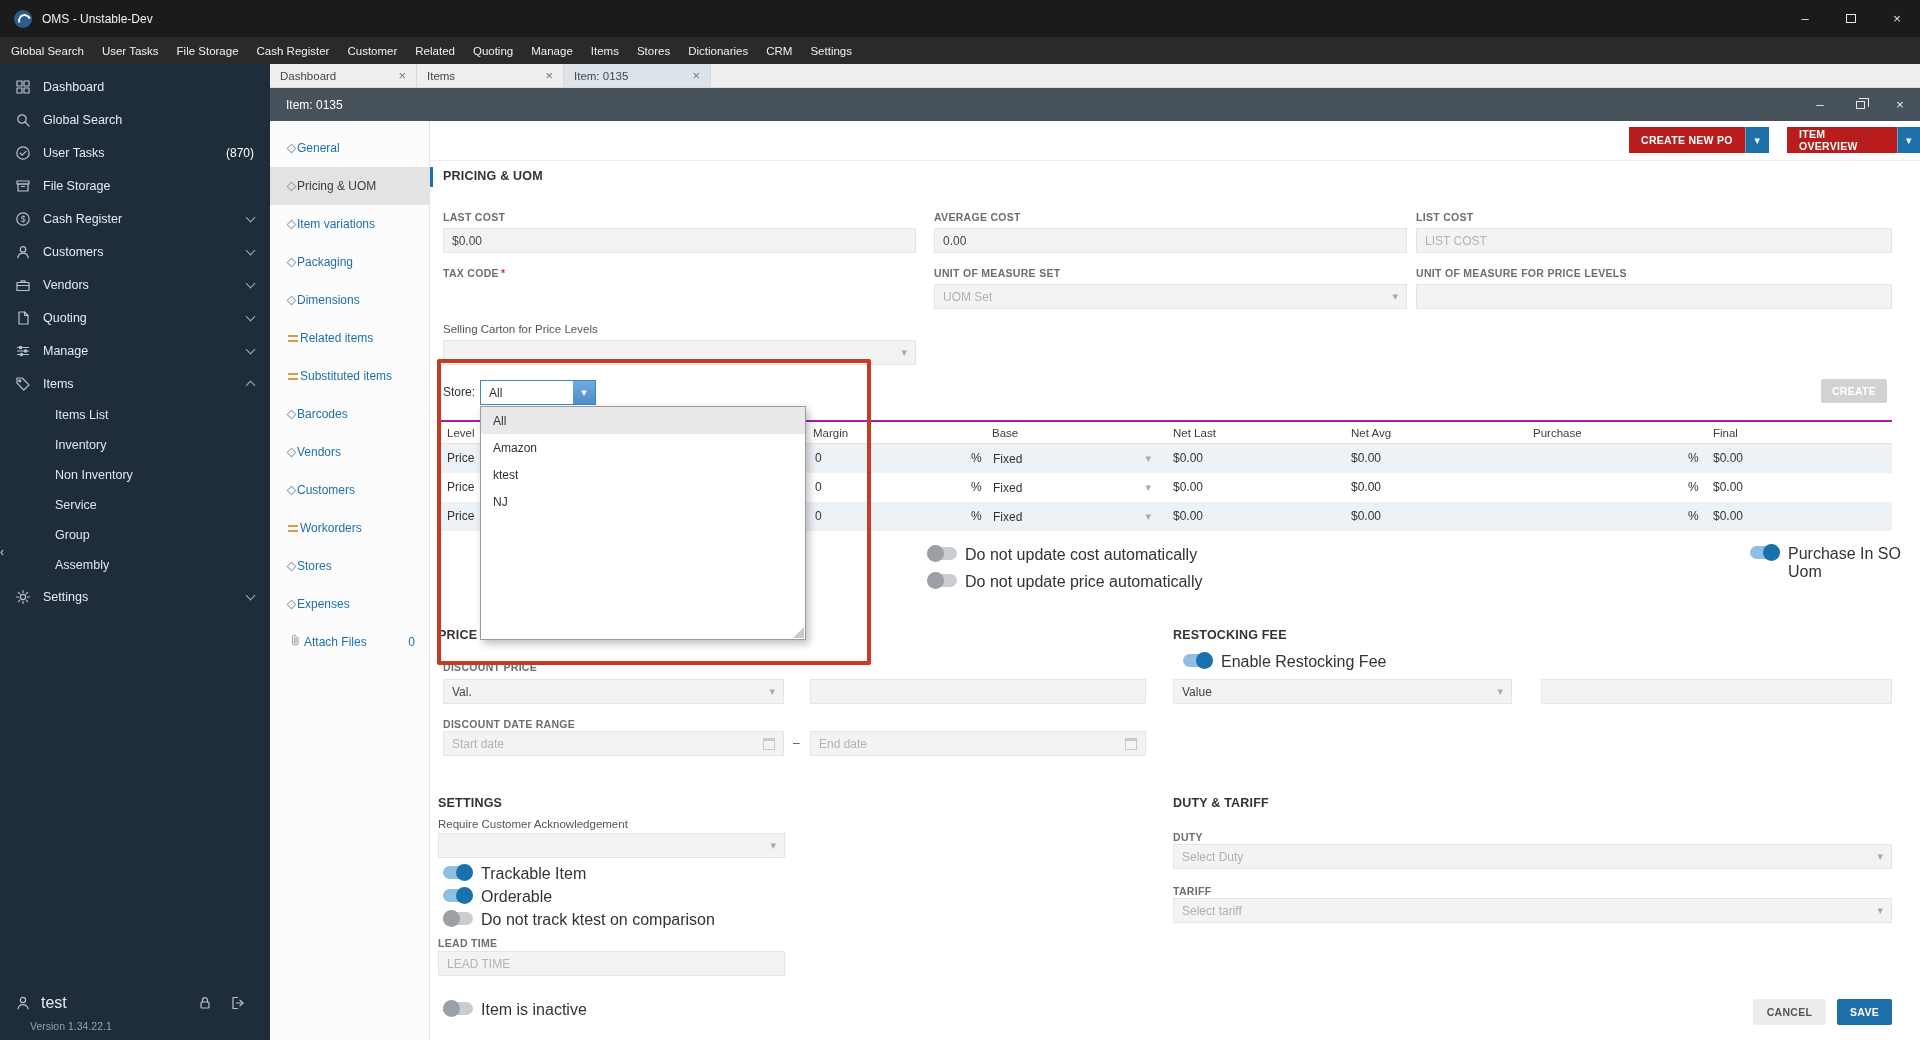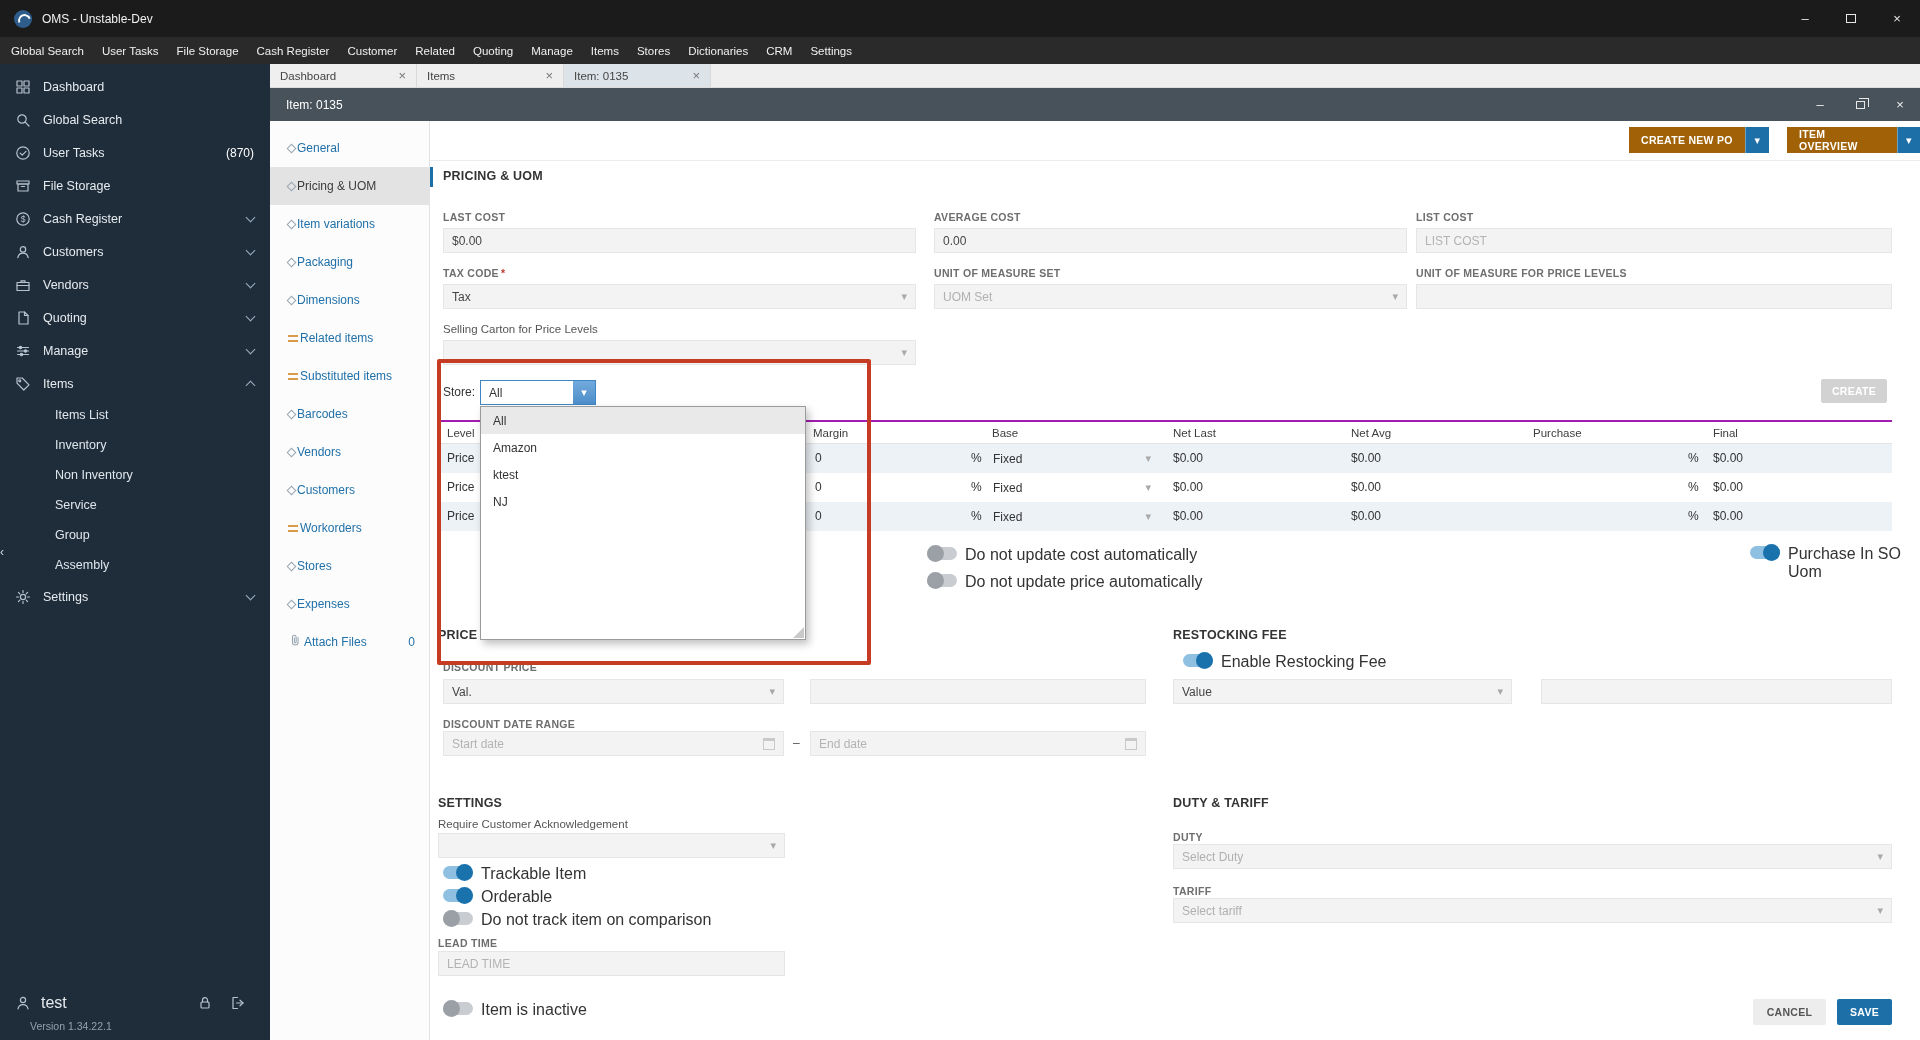--- a/index.html
+++ b/index.html
@@ -69,21 +69,21 @@
   .inp::placeholder{color:#b3b3b3;}
   .sel{position:absolute;display:flex;align-items:center;justify-content:space-between;background:#f3f3f3;border:1px solid #e6e6e6;height:25px;padding:0 8px;font-size:12px;color:#454545;}
   .sel.dis span:first-child{color:#b0b0b0;}
   .arr{color:#a9a9a9;font-size:11px;line-height:1;}
   .arr::before{content:"▾";}
   .datebox{position:absolute;display:flex;align-items:center;background:#f3f3f3;border:1px solid #e6e6e6;height:25px;padding:0 8px;font-size:12px;color:#b3b3b3;}
   .cal{width:12px;height:12px;border:1px solid #c9c9c9;border-top:3px solid #c9c9c9;margin-left:auto;}
   .dash{position:absolute;font-size:12px;color:#555;}
 
   .split{position:absolute;display:flex;height:26px;}
-  .split .main{background:#a16207;color:#fff;font-size:10.5px;font-weight:700;display:flex;align-items:center;padding:0 12px;letter-spacing:.3px;}
+  .split .main{background:#b91c1c;color:#fff;font-size:10.5px;font-weight:700;display:flex;align-items:center;padding:0 12px;letter-spacing:.3px;}
   .split .ddseg{background:#1d6fa8;border-left:1px solid rgba(255,255,255,.35);width:24px;display:flex;align-items:center;justify-content:center;}
   .split .ddseg .arr{color:#fff;}
   .btn{position:absolute;display:flex;align-items:center;justify-content:center;font-size:10.5px;font-weight:700;letter-spacing:.3px;border-radius:2px;}
   .btn.gray{background:#d2d2d2;color:#fff;}
   .btn.light{background:#ededed;color:#555;}
   .btn.blue{background:#1d6fa8;color:#fff;}
 
   .tog{position:absolute;width:30px;height:13px;border-radius:7px;background:#c9cdd1;}
   .tog .knob{position:absolute;width:17px;height:17px;border-radius:50%;background:#9aa0a5;top:-2px;left:0;}
   .tog.on{background:#8fc0e2;}
@@ -433,24 +433,20 @@
         <input class="inp" style="left: 504px; top: 107px; width: 473px;" value="0.00">
         <div class="lbl" style="left:986px;top:90px">
             <span>LIST COST</span>
           </div>
         <input class="inp" style="left: 986px; top: 107px; width: 476px;" placeholder="LIST COST">
 
         <div class="lbl" style="left:13px;top:146px">
             <span>TAX CODE</span>
             <span class="req">*</span>
           </div>
-        <div class="sel" style="left:13px;top:163px;width:473px">
-            <span>Tax</span>
-            <span class="arr"></span>
-          </div>
         <div class="lbl" style="left:504px;top:146px">
             <span>UNIT OF MEASURE SET</span>
           </div>
         <div class="sel dis" style="left:504px;top:163px;width:473px">
             <span>UOM Set</span>
             <span class="arr"></span>
           </div>
         <div class="lbl" style="left:986px;top:146px">
             <span>UNIT OF MEASURE FOR PRICE LEVELS</span>
           </div>
@@ -575,21 +571,21 @@
             <span class="knob"></span>
           </div>
         <span class="tglb" style="left:51px;top:744px">Trackable Item</span>
         <div class="tog on" style="left:13px;top:768px">
             <span class="knob"></span>
           </div>
         <span class="tglb" style="left:51px;top:767px">Orderable</span>
         <div class="tog" style="left:13px;top:791px">
             <span class="knob"></span>
           </div>
-        <span class="tglb" style="left:51px;top:790px">Do not track item on comparison</span>
+        <span class="tglb" style="left:51px;top:790px">Do not track ktest on comparison</span>
         <div class="lbl" style="left:8px;top:816px">
             <span>LEAD TIME</span>
           </div>
         <input class="inp" style="left: 8px; top: 830px; width: 347px;" placeholder="LEAD TIME">
 
         <div class="sect" style="left:743px;top:675px">DUTY &amp; TARIFF</div>
         <div class="lbl" style="left:743px;top:710px">
             <span>DUTY</span>
           </div>
         <div class="sel dis" style="left:743px;top:723px;width:719px">

